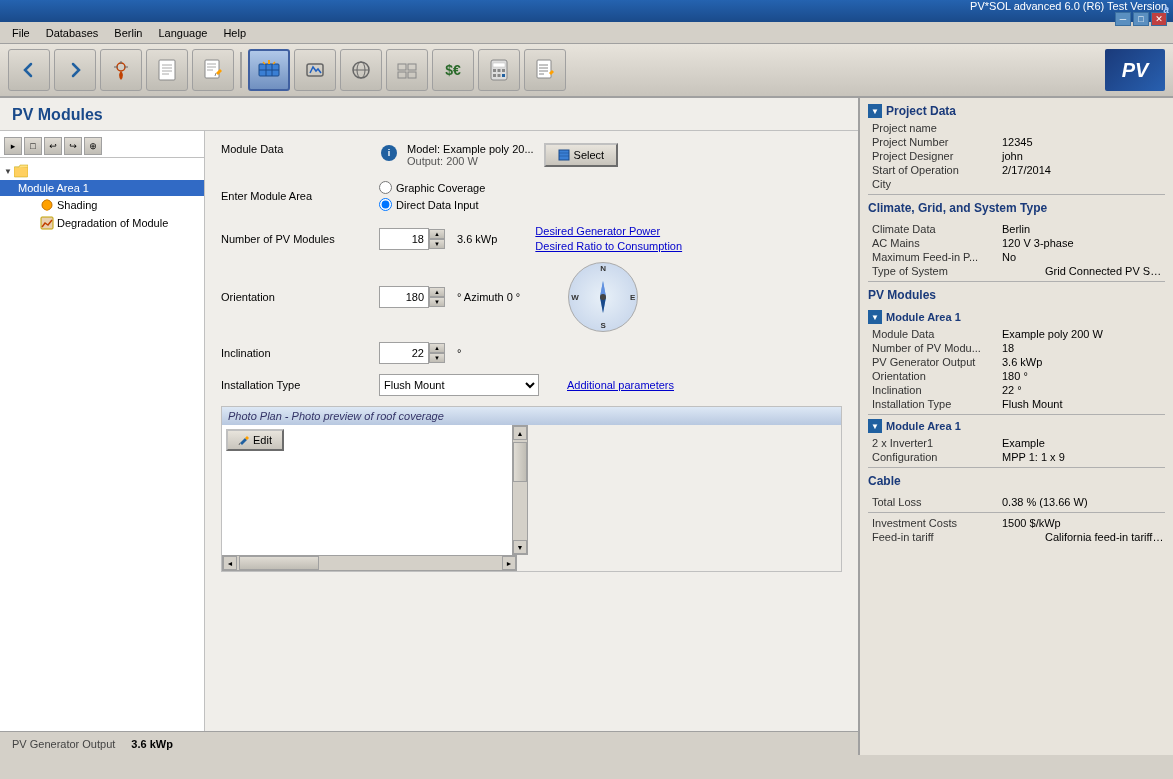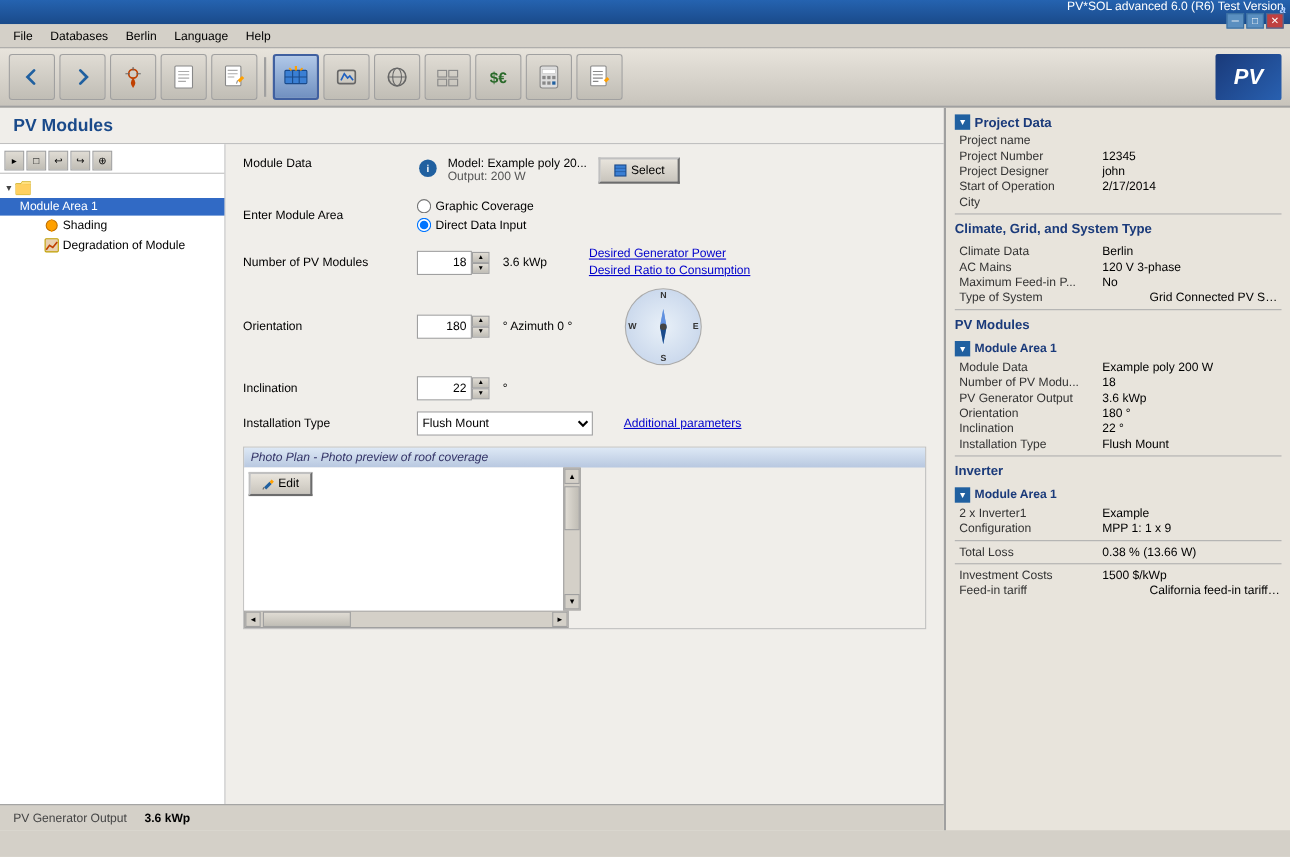--- a/index.html
+++ b/index.html
@@ -733,41 +733,41 @@
           <span class="right-label">Installation Type</span>
           <span class="right-value">Flush Mount</span>
         </div>
       </div>
     </div>
 
     <div class="right-divider"></div>
 
     <div>
       <div style="display:flex;align-items:center;margin-bottom:4px;">
-        <span class="right-section-header">Inverter</span>
-      </div>
-      <div style="display:flex;align-items:center;margin-bottom:4px;">
         <button class="collapse-btn">▼</button>
         <span style="font-size:11px;color:#1a3a7a;font-weight:bold;">Module Area 1</span>
       </div>
       <div class="right-subsection">
         <div class="right-row">
           <span class="right-label">2 x Inverter1</span>
           <span class="right-value">Example</span>
         </div>
         <div class="right-row">
           <span class="right-label">Configuration</span>
           <span class="right-value">MPP 1: 1 x 9</span>
         </div>
       </div>
     </div>
 
     <div class="right-divider"></div>
 
     <div>
+      <div style="display:flex;align-items:center;margin-bottom:4px;">
+        <span class="right-section-header">Cable</span>
+      </div>
       <div class="right-subsection">
         <div class="right-row">
           <span class="right-label">Total Loss</span>
           <span class="right-value">0.38 % (13.66 W)</span>
         </div>
       </div>
     </div>
 
     <div class="right-divider"></div>
 

